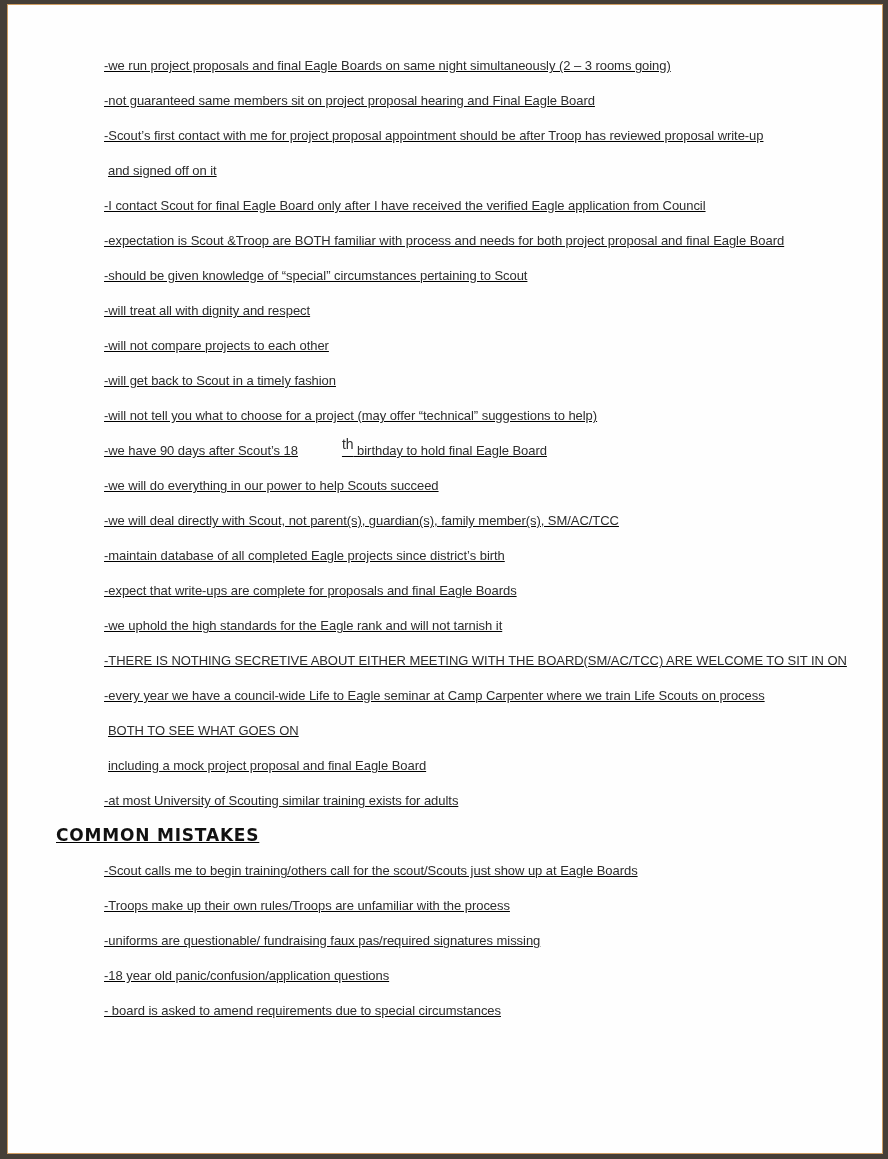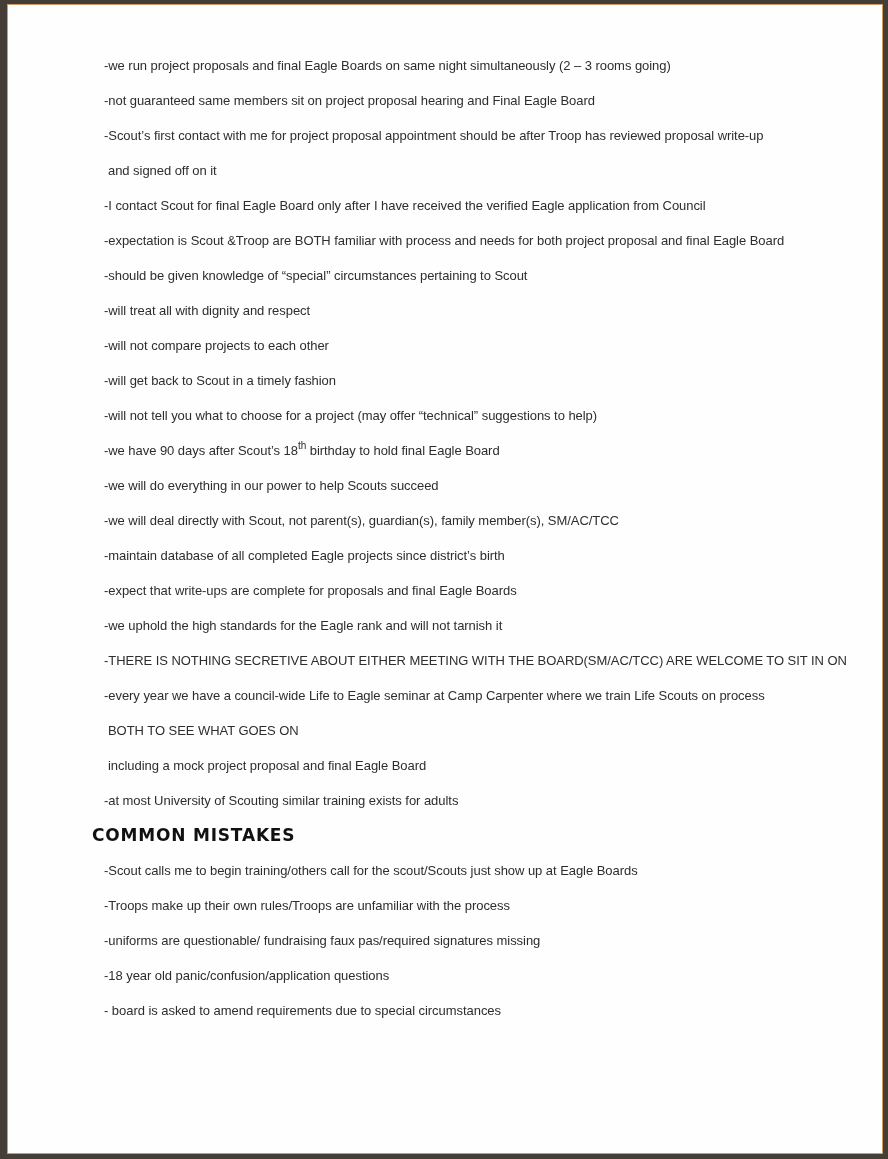--- a/index.html
+++ b/index.html
@@ -13,20 +13,21 @@
     box-sizing: border-box;
     background: #453e37;
     padding: 4px 5px 5px 7px;
   }
   .accent {
     width: 100%;
     height: 100%;
     box-sizing: border-box;
     background: #cf9d62;
     padding: 1px;
+    text-decoration: underline;
   }
   .page {
     width: 100%;
     height: 100%;
     box-sizing: border-box;
     background: #fefefe;
     overflow: hidden;
     font-family: "Liberation Sans", sans-serif;
     color: #2d2d2d;
   }
@@ -38,35 +39,35 @@
     line-height: 35px;
     padding-left: 96px;
     font-size: 13px;
     letter-spacing: -0.05px;
     white-space: nowrap;
   }
   .line.wrap {
     padding-left: 100px;
   }
   .line sup {
-    font-size: 10px;
+    font-size: 14px;
     vertical-align: 6px;
     line-height: 0;
+    margin-left: 44px;
   }
   .heading {
     height: 35px;
     line-height: 35px;
     padding-left: 48px;
     font-family: "DejaVu Sans", sans-serif;
     font-weight: bold;
     font-size: 17px;
     letter-spacing: 0.8px;
     color: #111111;
     white-space: nowrap;
-    margin-left: 36px;
   }
 </style>
 </head>
 <body>
 
 <div class="frame">
   <div class="accent">
     <div class="page">
       <div class="content">
         <div id="notes-list">

